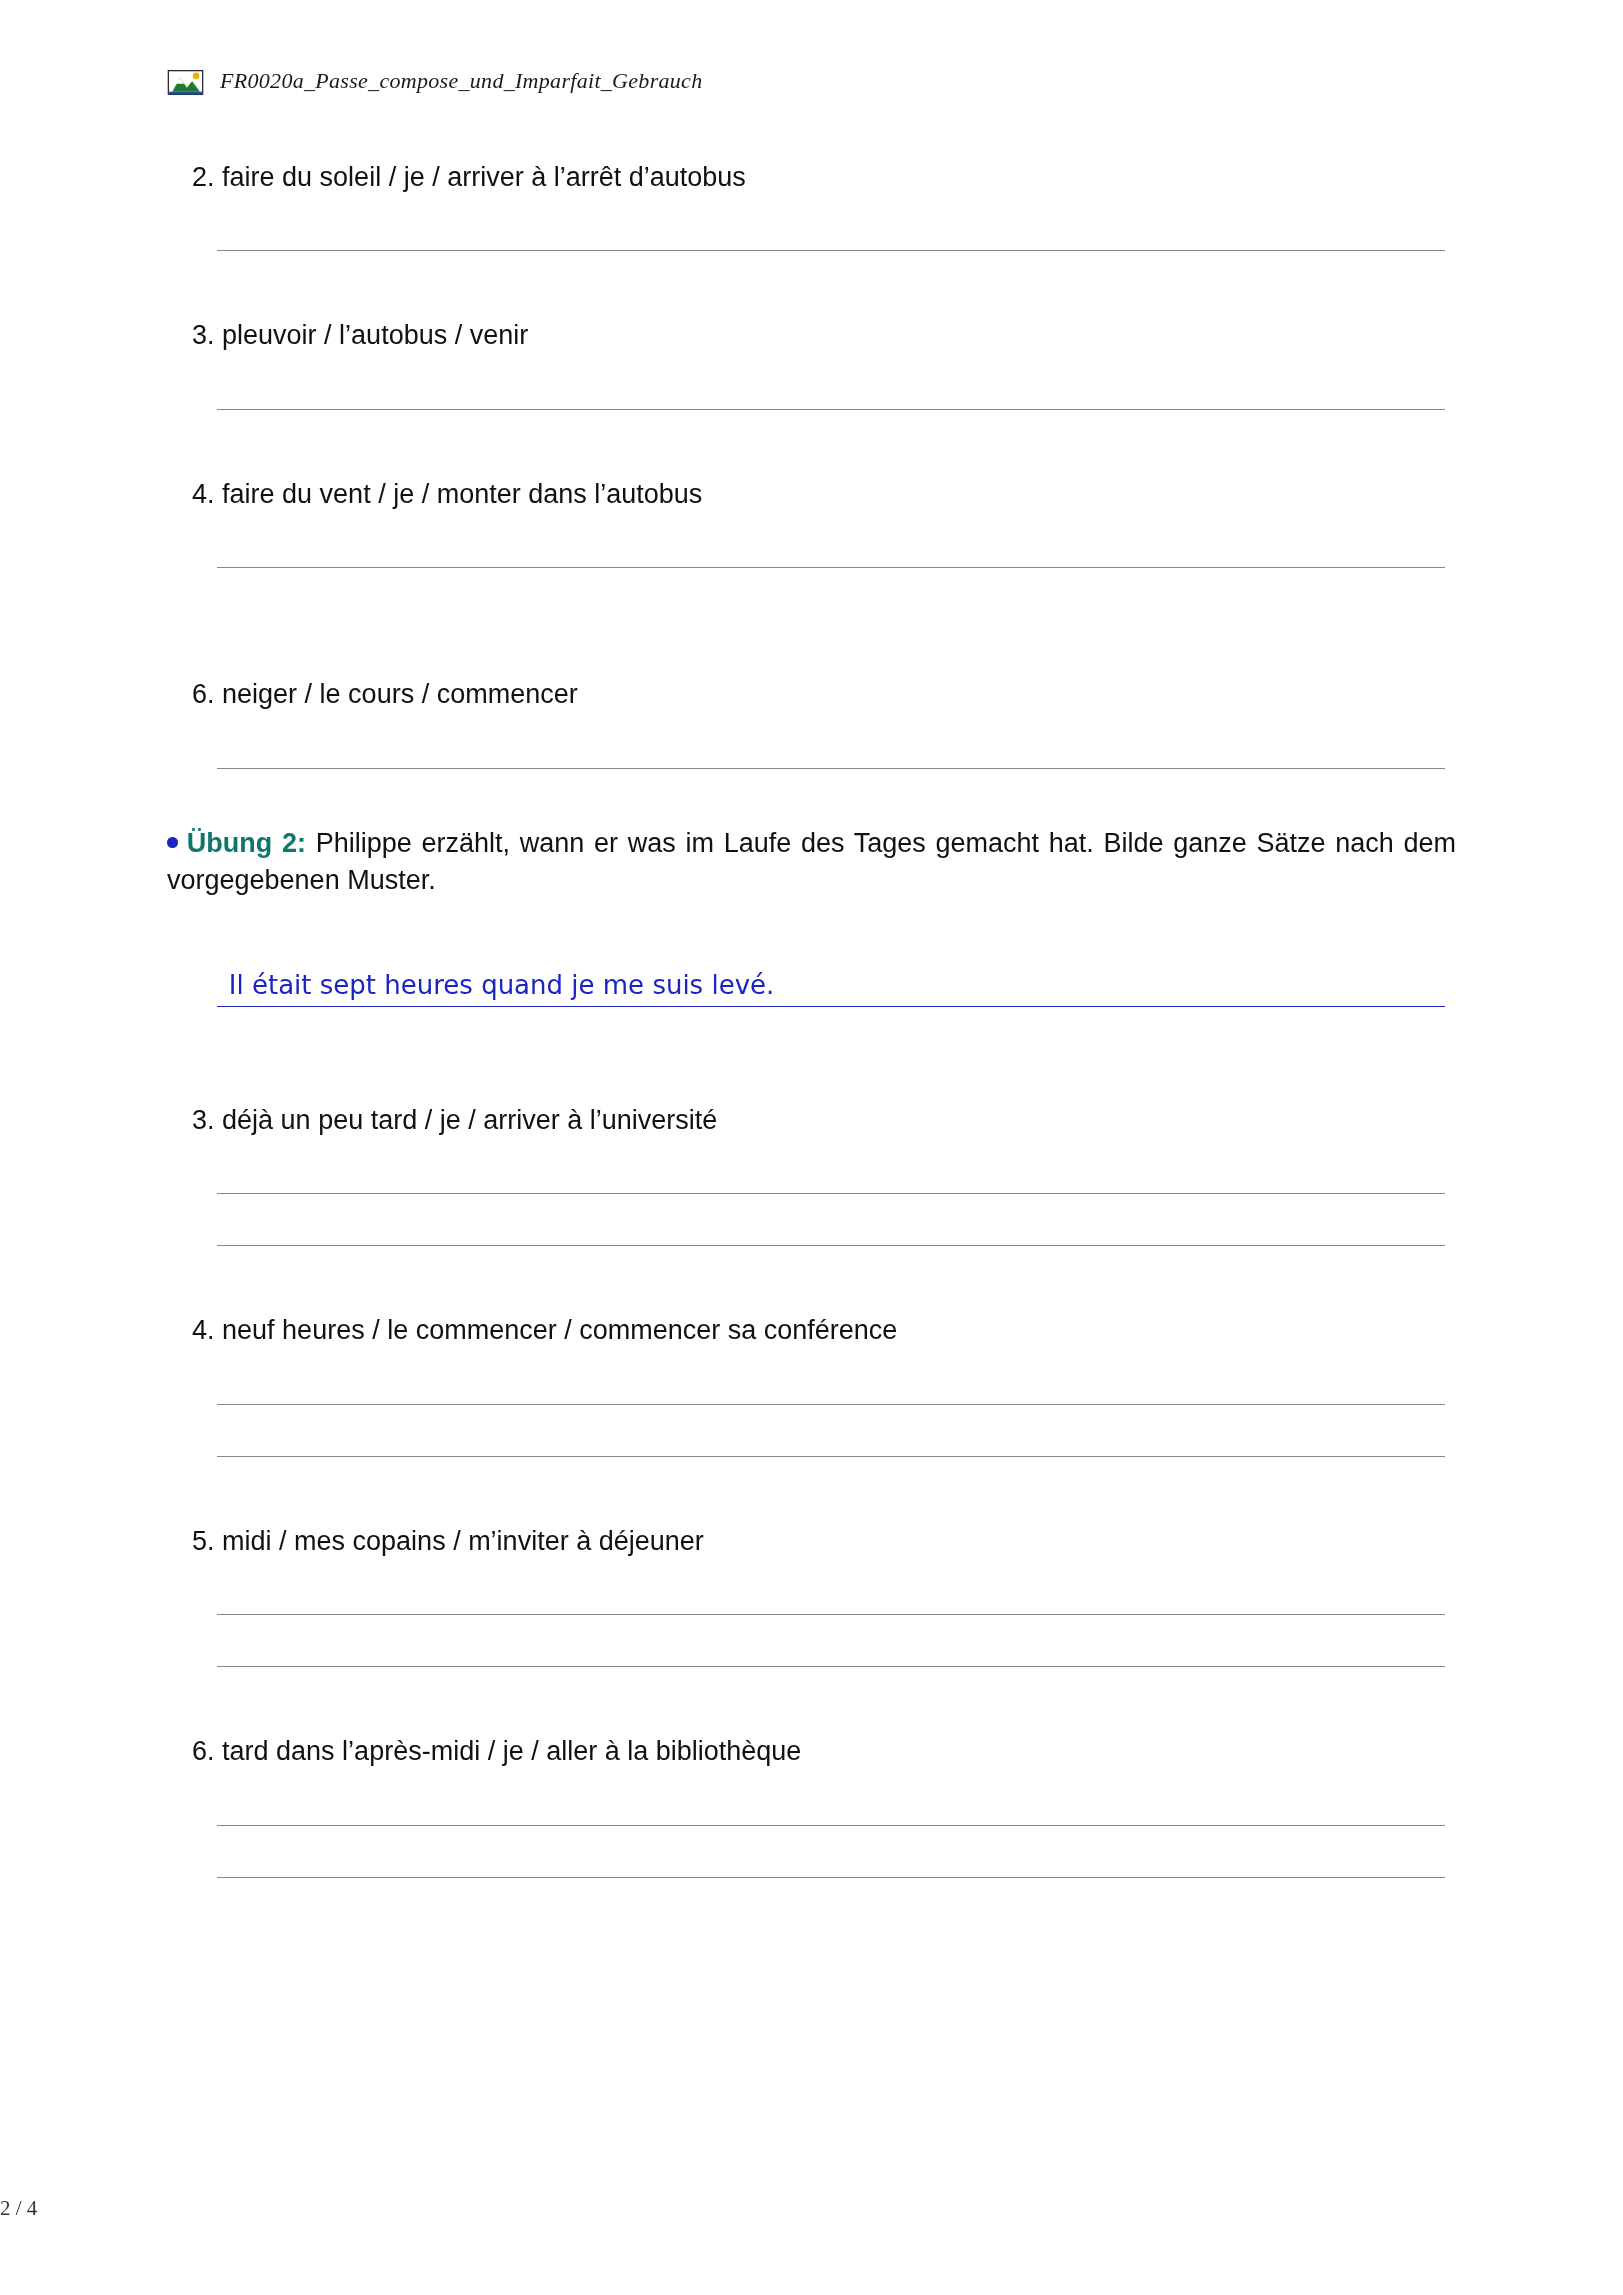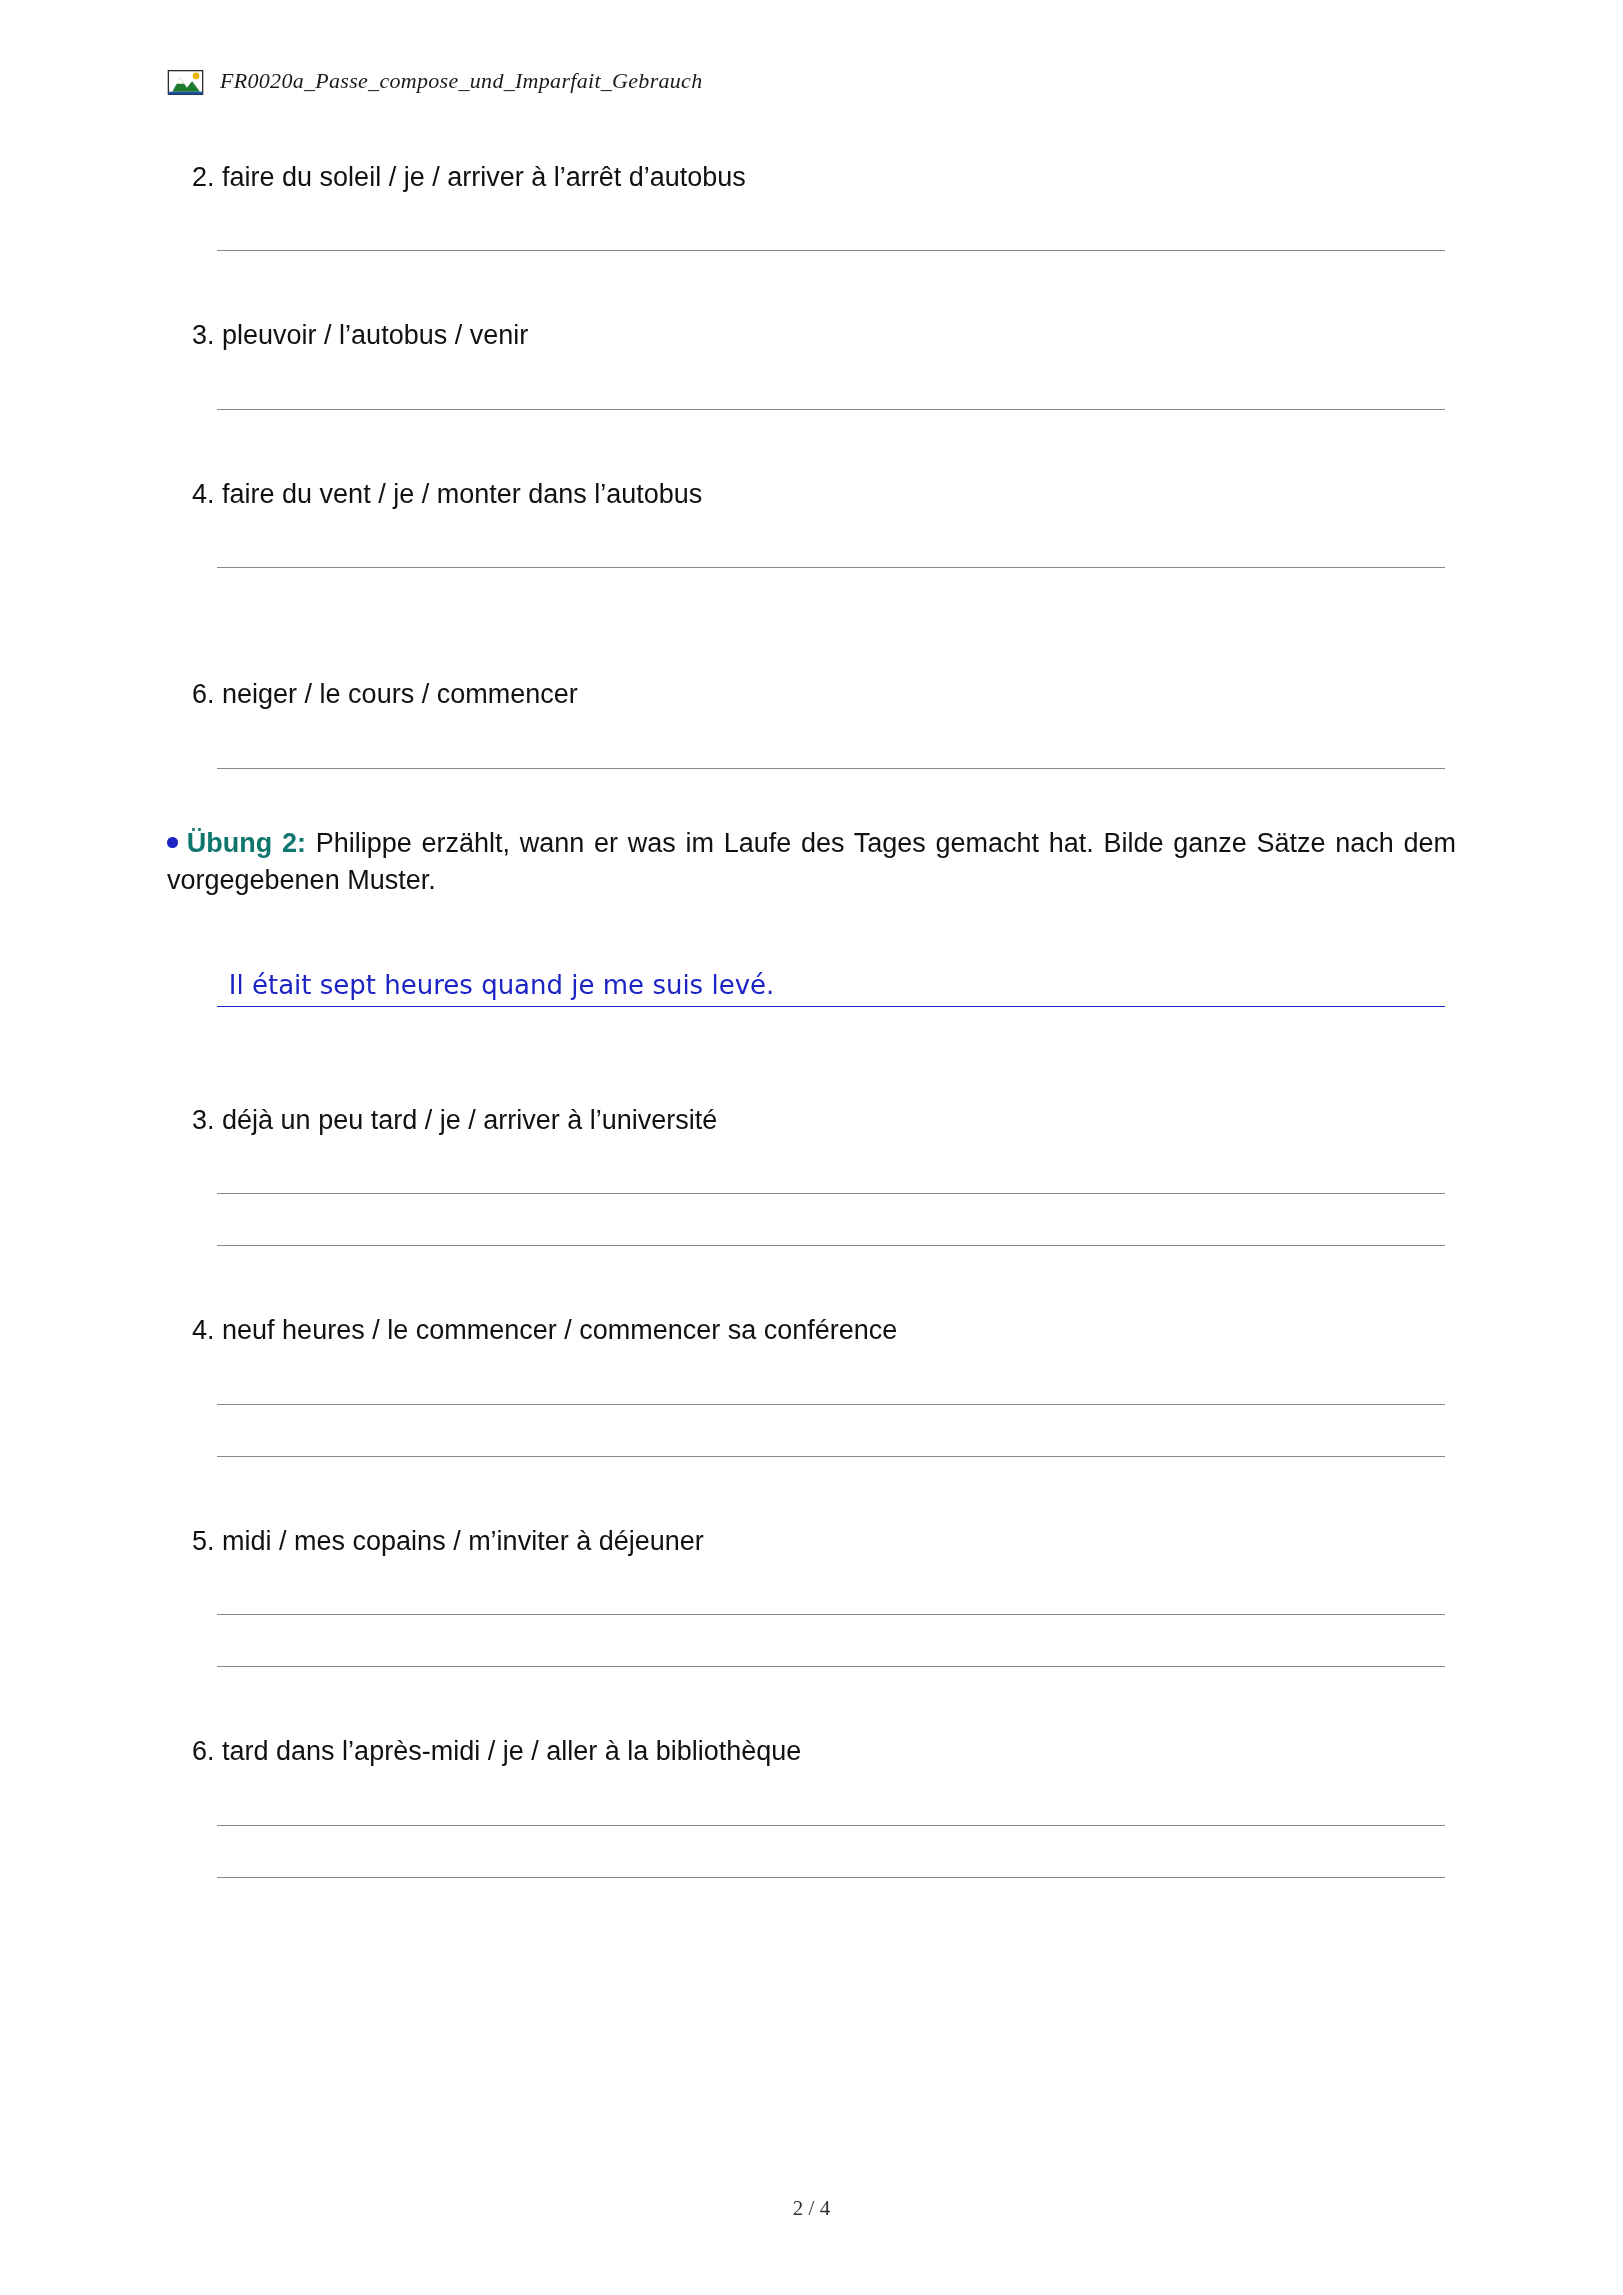--- a/index.html
+++ b/index.html
@@ -126,21 +126,20 @@
     bottom: 0;
     border-bottom: 1.3px solid #1c24c4;
   }
 
   
   .footer {
     position: absolute;
     left: 0;
     right: 0;
     top: 2196px;
-    text-align: center;
     font-family: "Liberation Serif", serif;
     font-size: 21px;
     color: #333333;
   }
 </style>
 </head>
 <body>
 
 <div class="page">
 

